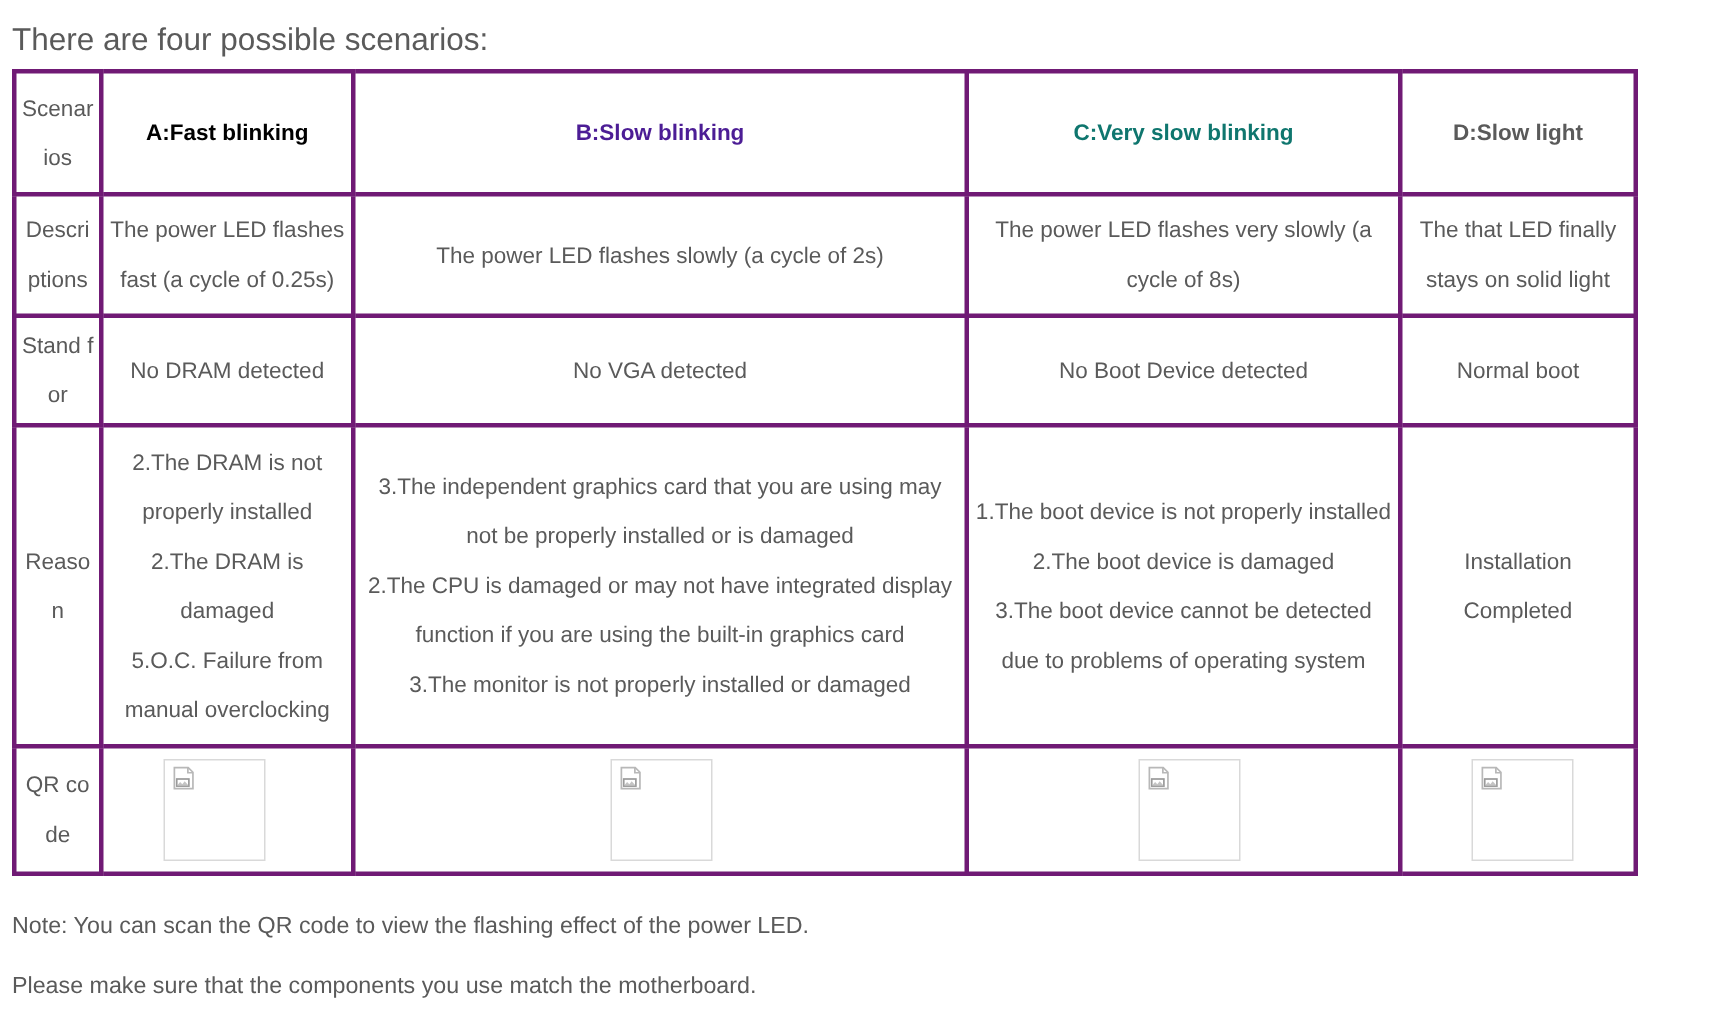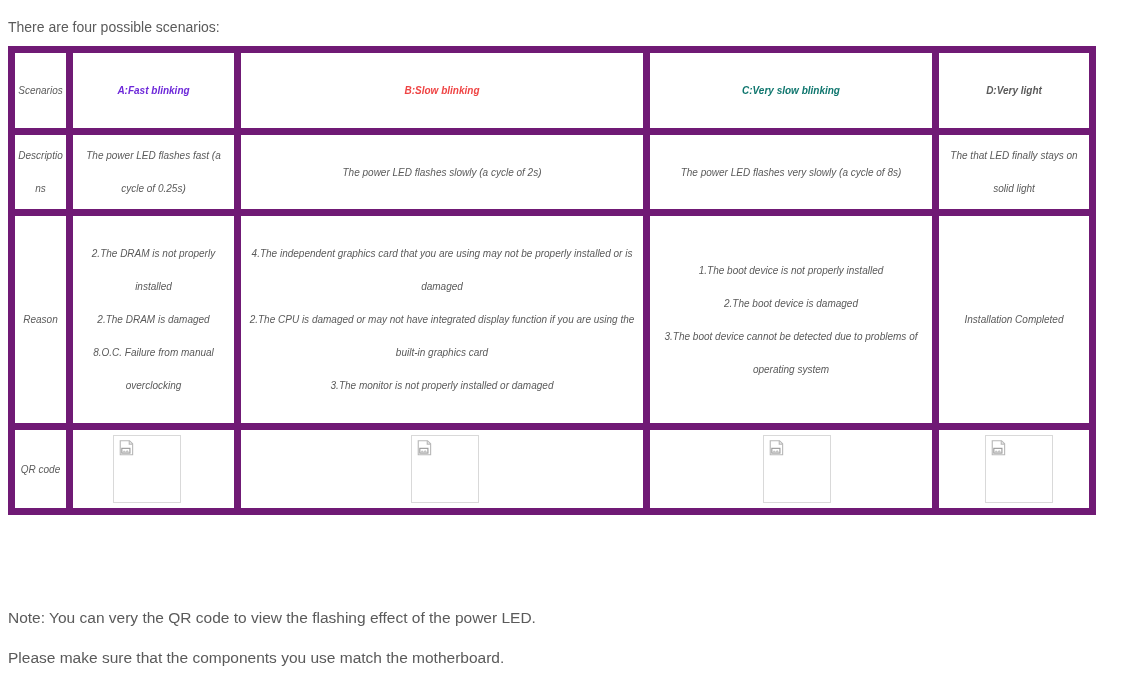--- a/index.html
+++ b/index.html
@@ -17,44 +17,43 @@
   .page {
     position: relative;
     width: 1147px;
     height: 685px;
     box-sizing: border-box;
   }
   .intro-line {
     position: absolute;
     left: 8px;
     top: 17px;
-    font-size: 14px;
+    font-size: 21px;
     line-height: 20px;
     color: #5a5a5a;
     white-space: nowrap;
   }
   table.scenario-table {
     position: absolute;
     left: 8px;
     top: 46px;
     width: 1081px;
     border-collapse: collapse;
     table-layout: fixed;
     background: #ffffff;
   }
   table.scenario-table td {
-    border: 7px solid #701a75;
+    border: 3px solid #701a75;
     vertical-align: middle;
     text-align: center;
-    font-size: 10px;
+    font-size: 15px;
     line-height: 33px;
     color: #5a5a5a;
     padding: 2px 3px;
     box-sizing: border-box;
-    font-style: italic;
   }
   
   col.c-label { width: 58px; }
   col.c-a     { width: 168px; }
   col.c-b     { width: 409px; }
   col.c-c     { width: 289px; }
   col.c-d     { width: 157px; }
 
   .row-head td { height: 82px; }
   .row-desc td { height: 81px; }
@@ -132,44 +131,51 @@
       <col class="c-label">
         <col class="c-a">
         <col class="c-b">
         <col class="c-c">
         <col class="c-d">
     </colgroup>
     <tbody>
 
       <tr class="row-head">
         <td class="rowlabel">Scenarios</td>
-        <td class="hdr-accent" style="color:#6d28d9">A:Fast blinking</td>
-        <td class="hdr-accent" style="color:#ef4444">B:Slow blinking</td>
+        <td class="hdr-accent" style="color:#000000">A:Fast blinking</td>
+        <td class="hdr-accent" style="color:#4c1d95">B:Slow blinking</td>
         <td class="hdr-accent" style="color:#0f766e">C:Very slow blinking</td>
-        <td class="hdr-dark">D:Very light</td>
+        <td class="hdr-dark">D:Slow light</td>
       </tr>
 
       <tr class="row-desc">
         <td class="rowlabel">Descriptions</td>
         <td>The power LED flashes fast (a cycle of 0.25s)</td>
         <td>The power LED flashes slowly (a cycle of 2s)</td>
         <td>The power LED flashes very slowly (a cycle of 8s)</td>
         <td>The that LED finally stays on solid light</td>
       </tr>
 
+      <tr class="row-stand">
+        <td class="rowlabel">Stand for</td>
+        <td>No DRAM detected</td>
+        <td>No VGA detected</td>
+        <td>No Boot Device detected</td>
+        <td>Normal boot</td>
+      </tr>
 
       <tr class="row-reason">
         <td class="rowlabel">Reason</td>
         <td class="cell-lines">
           <span>2.The DRAM is not properly installed</span>
           <span>2.The DRAM is damaged</span>
-          <span>8.O.C. Failure from manual overclocking</span>
-        </td>
-        <td class="cell-lines">
-          <span>4.The independent graphics card that you are using may not be properly installed or is damaged</span>
+          <span>5.O.C. Failure from manual overclocking</span>
+        </td>
+        <td class="cell-lines">
+          <span>3.The independent graphics card that you are using may not be properly installed or is damaged</span>
           <span>2.The CPU is damaged or may not have integrated display function if you are using the built-in graphics card</span>
           <span>3.The monitor is not properly installed or damaged</span>
         </td>
         <td class="cell-lines">
           <span>1.The boot device is not properly installed</span>
           <span>2.The boot device is damaged</span>
           <span>3.The boot device cannot be detected due to problems of operating system</span>
         </td>
         <td class="cell-lines">
           <span>Installation Completed</span>
@@ -223,16 +229,16 @@
                 <rect x="3.4" y="8.3" width="7.2" height="4.2" fill="#ffffff" stroke="#9a9a9a" stroke-width="1"></rect>
                 <path d="M3.6 12.2l1.8-2.1 1.3 1.3 1.4-1.7 2.3 2.5z" fill="#c4c4c4"></path>
               </svg>
             </div>
           </div>
         </td>
       </tr>
     </tbody>
   </table>
 
-  <div class="note note-1">Note: You can very the QR code to view the flashing effect of the power LED.</div>
+  <div class="note note-1">Note: You can scan the QR code to view the flashing effect of the power LED.</div>
   <div class="note note-2">Please make sure that the components you use match the motherboard.</div>
 
 </div>
 
 </body></html>

